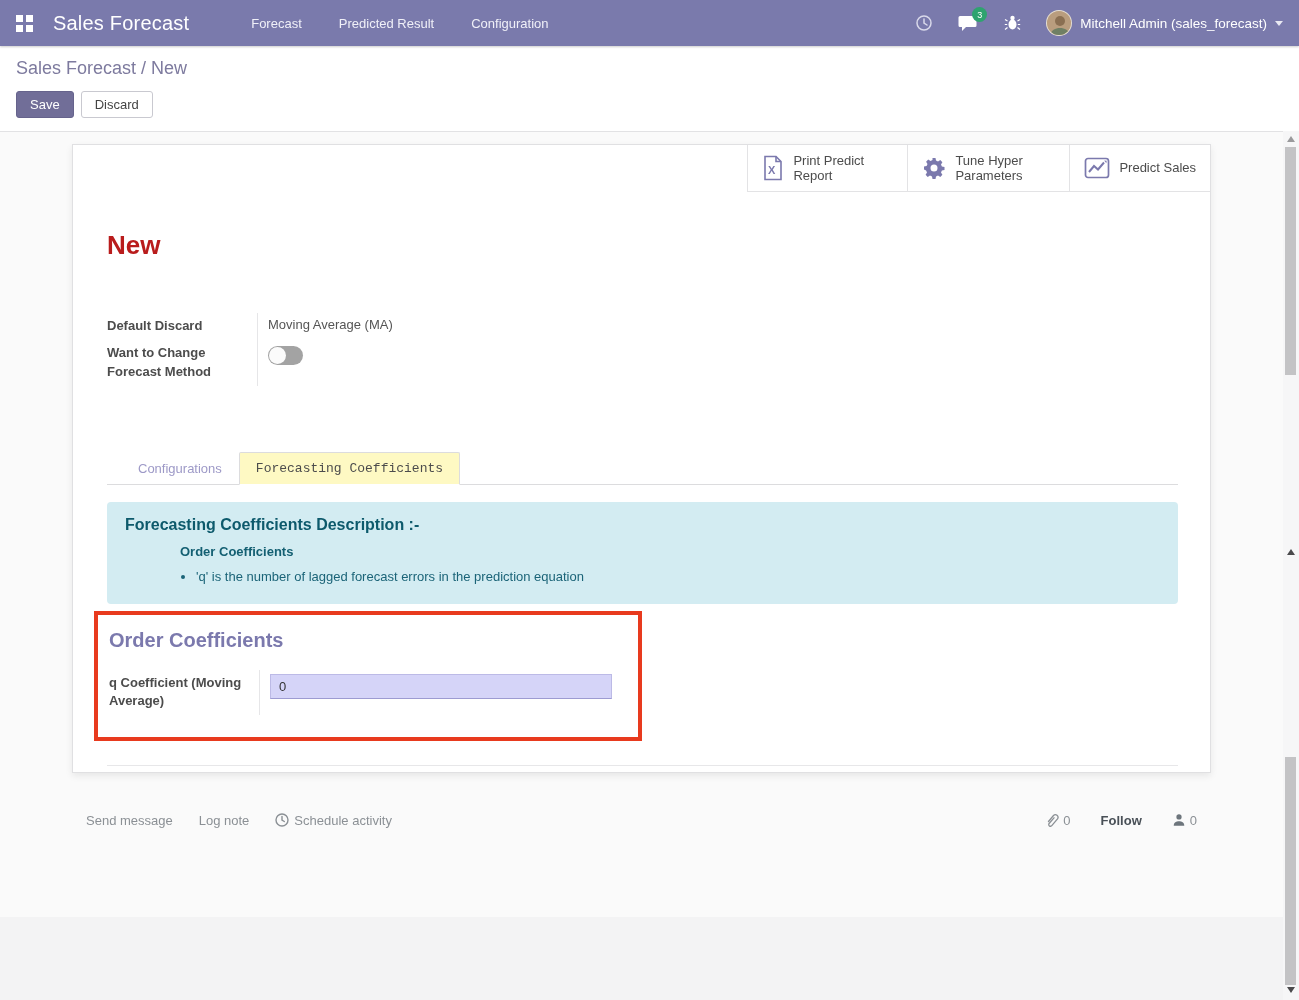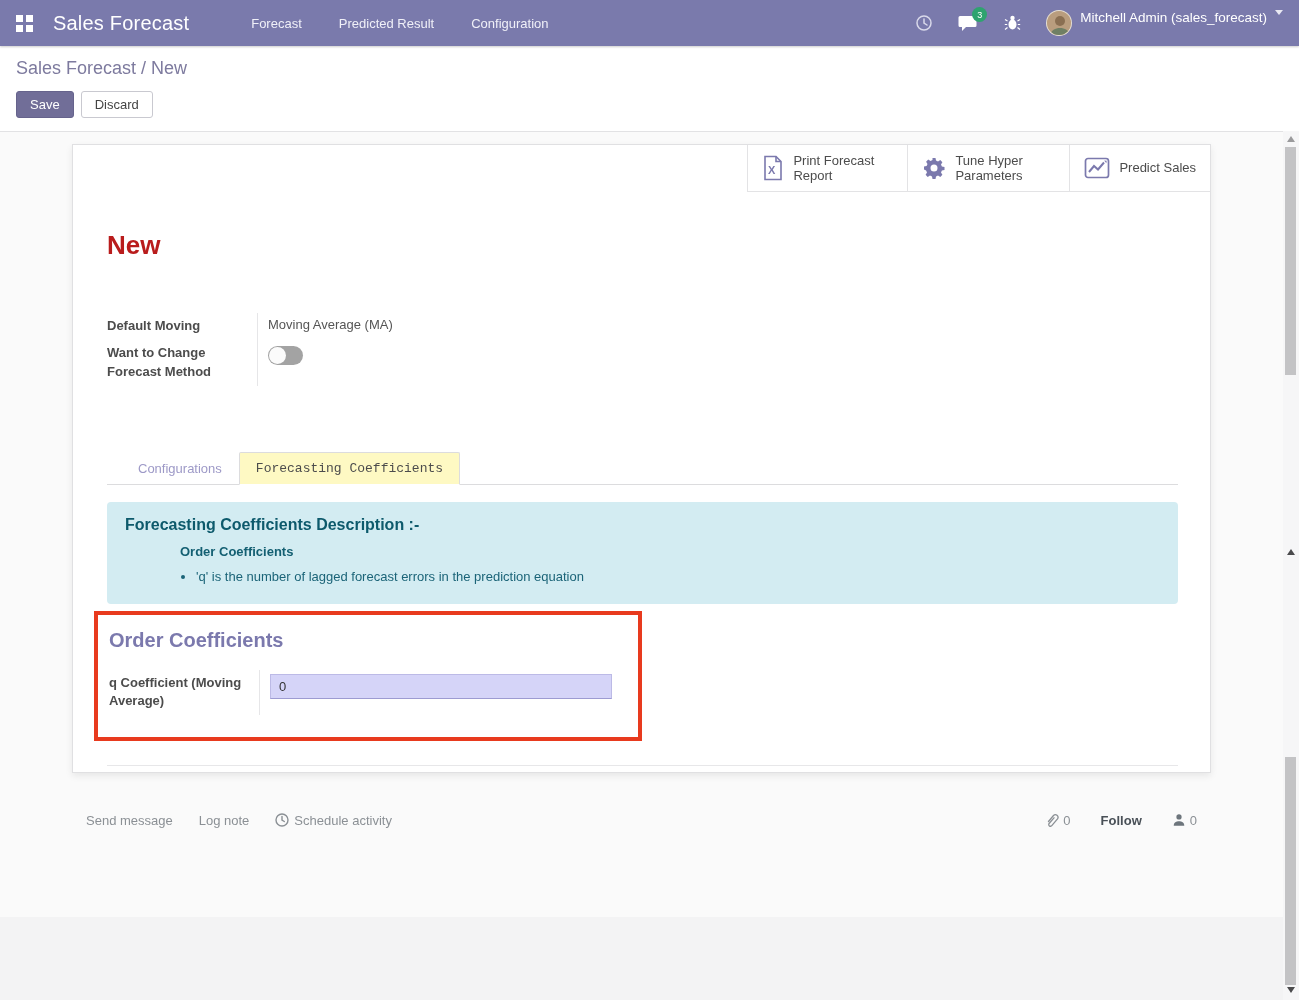--- a/index.html
+++ b/index.html
@@ -13,21 +13,21 @@
   .apps-grid { width:17px; height:17px; display:grid; grid-template-columns:7px 7px; grid-template-rows:7px 7px;
                gap:3px; margin-right:20px; cursor:pointer; }
   .apps-grid span { background:#fff; }
   .brand { font-size:20px; font-weight:500; letter-spacing:.2px; margin-right:62px; }
   .nav-menu { display:flex; gap:37px; font-size:13px; }
   .nav-menu .item { color:#f0f0f8; cursor:pointer; }
   .nav-right { margin-left:auto; display:flex; align-items:center; gap:24px; }
   .nav-icon { position:relative; width:20px; height:20px; display:flex; align-items:center; justify-content:center; cursor:pointer; }
   .badge { position:absolute; top:-6px; right:-9px; background:#2ea36f; color:#fff; font-size:9px;
            min-width:15px; height:15px; border-radius:8px; display:flex; align-items:center; justify-content:center; padding:0 3px; }
-  .nav-user { display:flex; gap:8px; cursor:pointer; }
+  .nav-user { display:flex; align-items:center; gap:8px; cursor:pointer; }
   .nav-avatar { width:26px; height:26px; border-radius:50%; overflow:hidden; background:#d8cbb6; border:1px solid rgba(255,255,255,.4); }
   .nav-username { font-size:13.5px; color:#fff; }
   .caret-down { width:0; height:0; border-left:4px solid transparent; border-right:4px solid transparent; border-top:5px solid #e8e8f2; }
 
   
   .control-panel { position:absolute; top:46px; left:0; width:1299px; height:85px; background:#fff; padding:12px 16px 0 16px; }
   .breadcrumb { font-size:18px; color:#7d7a9e; cursor:default; }
   .cp-buttons { margin-top:12px; display:flex; gap:7px; }
   .btn { font-size:13px; padding:5px 13px; border-radius:3px; cursor:pointer; border:1px solid transparent; }
   .btn-primary { background:#716e98; color:#fff; border-color:#66638c; }
@@ -159,21 +159,21 @@
     <div class="btnbar">
       <div class="btnbar-group">
         <button class="stat-btn">
           <span>
             <svg width="22" height="26" viewBox="0 0 22 26">
               <path d="M3 1.5h11l5 5v18H3z" fill="none" stroke="#7b79ad" stroke-width="1.6"></path>
               <path d="M14 1.5v5h5" fill="none" stroke="#7b79ad" stroke-width="1.6"></path>
               <text x="6" y="19" font-size="11" font-weight="bold" fill="#7b79ad">X</text>
             </svg>
           </span>
-          <span class="stat-label">Print Forecast Report</span>
+          <span class="stat-label">Print Predict Report</span>
         </button>
         <button class="stat-btn">
           <span>
             <svg width="24" height="24" viewBox="0 0 24 24">
               <path fill="#7b79ad" d="M12 8.5A3.5 3.5 0 1 0 12 15.5 3.5 3.5 0 1 0 12 8.5zM10.5 2h3l.5 2.6 2 .9 2.3-1.4 2.1 2.1-1.4 2.3.9 2 2.6.5v3l-2.6.5-.9 2 1.4 2.3-2.1 2.1-2.3-1.4-2 .9-.5 2.6h-3l-.5-2.6-2-.9-2.3 1.4-2.1-2.1 1.4-2.3-.9-2L2 13.5v-3l2.6-.5.9-2-1.4-2.3 2.1-2.1 2.3 1.4 2-.9z"></path>
               <circle cx="12" cy="12" r="2.2" fill="#fff"></circle>
             </svg>
           </span>
           <span class="stat-label">Tune Hyper Parameters</span>
         </button>
@@ -187,21 +187,21 @@
           </span>
           <span class="stat-label">Predict Sales</span>
         </button>
       </div>
     </div>
 
     <div class="sheet-body">
       <h1 class="form-title">New</h1>
 
       <div class="o-group">
-        <div class="o-label">Default Moving</div>
+        <div class="o-label">Default Discard</div>
         <div class="o-value">Moving Average (MA)</div>
         <div class="o-label" style="width:110px;">Want to Change Forecast Method</div>
         <div class="o-value">
           <div class="toggle">
               <span class="knob"></span>
             </div>
         </div>
       </div>
 
       <div class="tabs">

